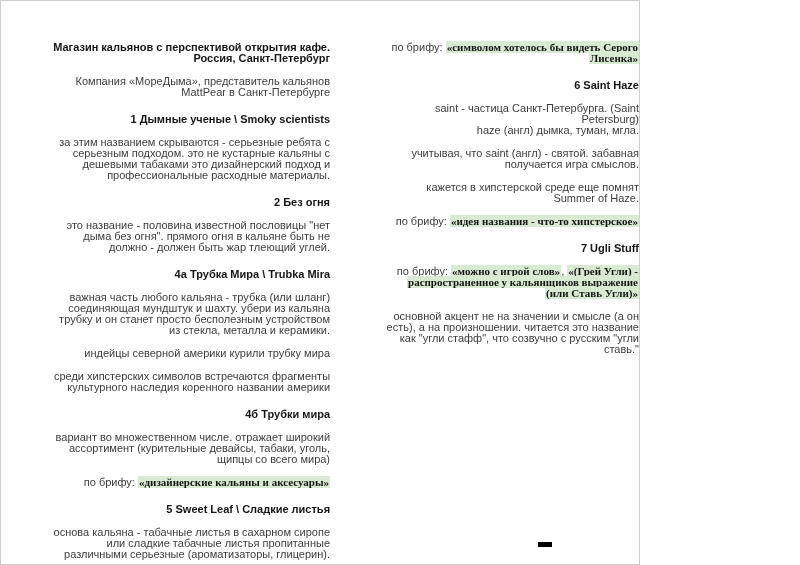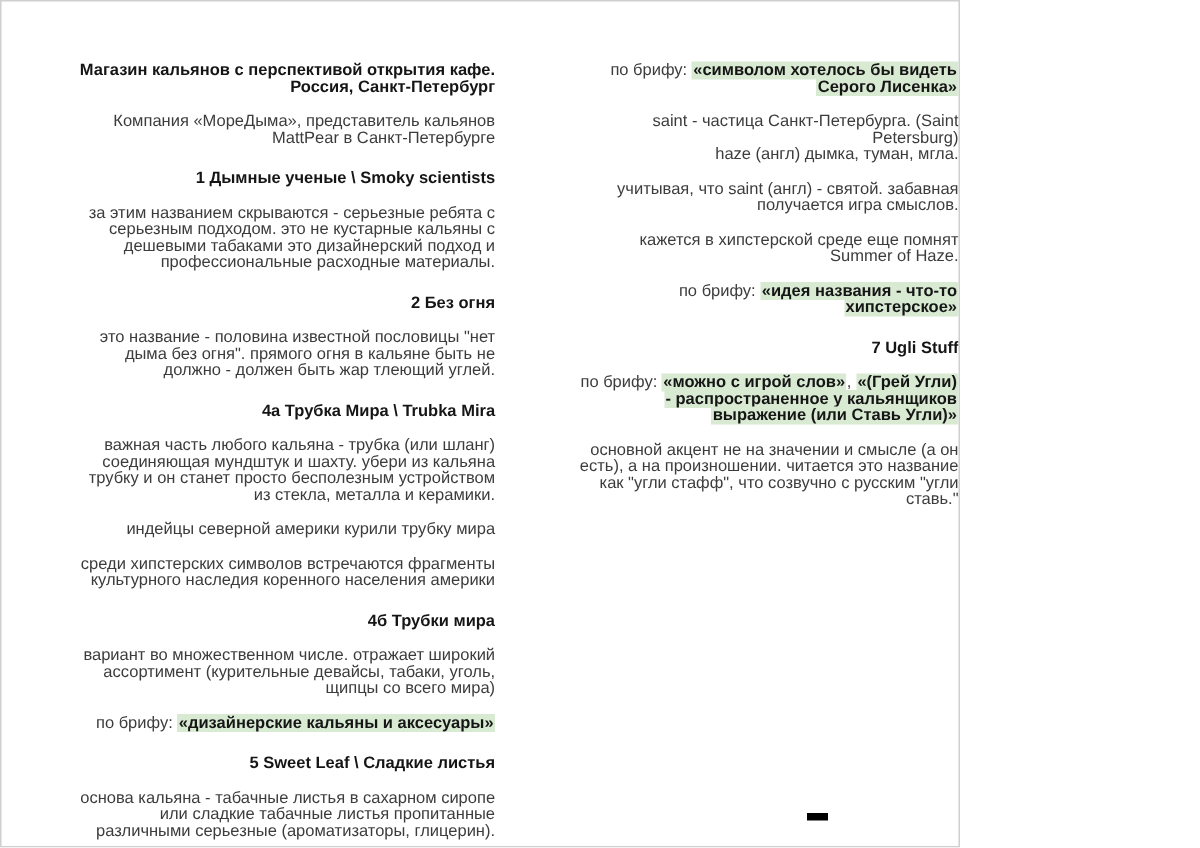--- a/index.html
+++ b/index.html
@@ -34,20 +34,21 @@
     font-weight: bold;
     color: var(--heading-color, #151515);
     margin-top: 16px;
   }
   .col > .block:first-child { margin-top: 0; }
   .bold { font-weight: bold; color: var(--heading-color, #151515); }
   .hl {
     background: var(--hl-color, #d9ead3);
     padding: 0 1px;
     box-decoration-break: clone;
+    font-family: Liberation Serif, serif;
     -webkit-box-decoration-break: clone;
   }
   .cursor-mark {
     position: absolute;
     left: 537px;
     top: 541px;
     width: 14px;
     height: 5px;
     background: #000000;
   }
@@ -60,30 +61,31 @@
     <div class="col col-left">
         <div class="block heading"><span class="bold">Магазин кальянов с перспективой открытия кафе. Россия, Санкт-Петербург</span></div>
         <div class="block paragraph"><span>Компания «МореДыма», представитель кальянов MattPear в Санкт-Петербурге</span></div>
         <div class="block heading"><span class="bold">1 Дымные ученые \ Smoky scientists</span></div>
         <div class="block paragraph"><span>за этим названием скрываются - серьезные ребята с серьезным подходом. это не кустарные кальяны с дешевыми табаками это дизайнерский подход и профессиональные расходные материалы.</span></div>
         <div class="block heading"><span class="bold">2 Без огня</span></div>
         <div class="block paragraph"><span>это название - половина известной пословицы "нет дыма без огня". прямого огня в кальяне быть не должно -  должен быть жар тлеющий углей.</span></div>
         <div class="block heading"><span class="bold">4а Трубка Мира \ Trubka Mira</span></div>
         <div class="block paragraph"><span>важная часть любого кальяна - трубка (или шланг) соединяющая мундштук и шахту. убери из кальяна трубку и он станет просто бесполезным устройством из стекла, металла и керамики.</span></div>
         <div class="block paragraph"><span>индейцы северной америки курили трубку мира</span></div>
-        <div class="block paragraph"><span>среди хипстерских символов встречаются фрагменты культурного наследия коренного населения америки</span></div>
+        <div class="block paragraph"><span>среди хипстерских символов встречаются фрагменты культурного наследия коренного названии америки</span></div>
         <div class="block heading"><span class="bold">4б Трубки мира</span></div>
         <div class="block paragraph"><span>вариант во множественном числе. отражает широкий ассортимент (курительные девайсы, табаки, уголь, щипцы со всего мира)</span></div>
         <div class="block paragraph"><span>по брифу: </span><span class="bold hl">«дизайнерские кальяны и аксесуары»</span></div>
         <div class="block heading"><span class="bold">5 Sweet Leaf \ Сладкие листья</span></div>
         <div class="block paragraph"><span>основа кальяна - табачные листья в сахарном сиропе или сладкие табачные листья пропитанные различными серьезные (ароматизаторы, глицерин).</span></div>
         <div class="block paragraph"><span>в русском названии в слове листья есть слово "лис"</span></div>
       </div>
     <div class="col col-right">
         <div class="block paragraph"><span>по брифу:  </span><span class="bold hl">«символом хотелось бы видеть Серого Лисенка»</span></div>
+        <div class="block heading"><span class="bold">6 Saint Haze</span></div>
         <div class="block paragraph"><span>saint - частица Санкт-Петербурга. (Saint Petersburg)</span><br><span>haze (англ) дымка, туман, мгла.</span></div>
         <div class="block paragraph"><span>учитывая, что saint (англ) - святой. забавная получается игра смыслов.</span></div>
         <div class="block paragraph"><span>кажется в хипстерской среде еще помнят Summer of Haze.</span></div>
         <div class="block paragraph"><span>по брифу: </span><span class="bold hl">«идея названия - что-то хипстерское»</span></div>
         <div class="block heading"><span class="bold">7 Ugli Stuff</span></div>
         <div class="block paragraph"><span>по брифу:  </span><span class="bold hl">«можно с игрой слов»</span><span>, </span><span class="bold hl">«(Грей Угли) - распространенное у кальянщиков выражение (или Ставь Угли)»</span></div>
         <div class="block paragraph"><span>основной акцент не на значении и смысле (а он есть), а на произношении. читается это название как "угли стафф", что созвучно с русским "угли ставь."</span></div>
       </div>
   </div>
   <div class="cursor-mark"></div>

